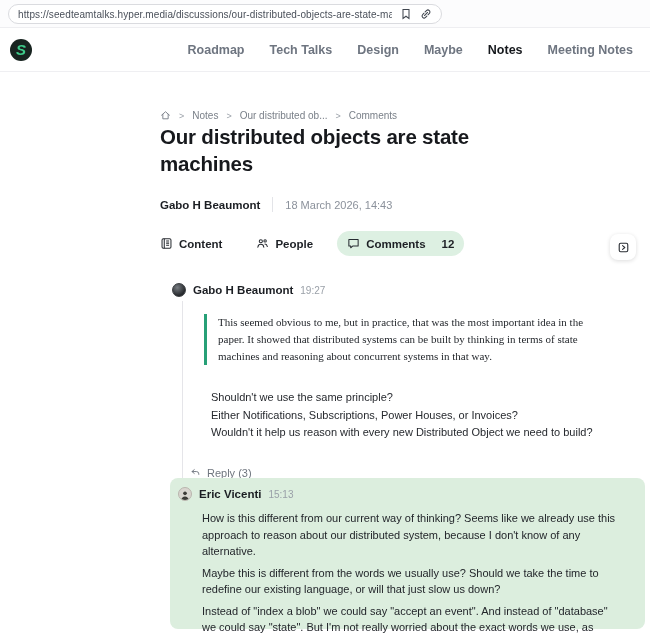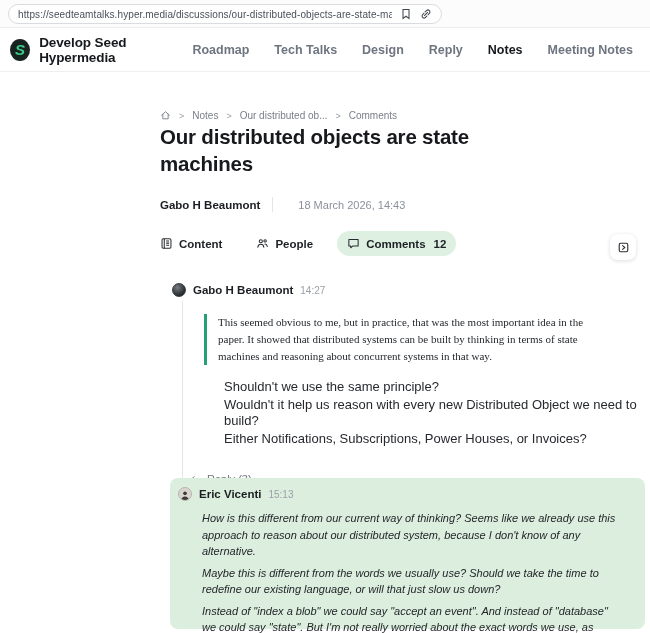--- a/index.html
+++ b/index.html
@@ -26,55 +26,55 @@
   .breadcrumb { position:absolute; left:160px; top:110px; display:flex; align-items:center; gap:8px; font-size:10px; color:#7a8089; }
   .breadcrumb .sep { color:#9aa0a8; font-size:9px; }
   .crumb-home { width:11px; height:11px; color:#7a8089; display:flex; }
   .crumb-home svg { width:11px; height:11px; }
 
   .page-title { position:absolute; left:160px; top:123px; width:380px; font-size:20.5px; line-height:27px; font-weight:700; color:#17191d; letter-spacing:-0.2px; }
 
   .author-row { position:absolute; left:160px; top:197px; display:flex; align-items:center; }
   .author-name { font-size:11.5px; font-weight:700; color:#1b1e23; }
   .author-divider { width:1px; height:15px; background:#e3e4e8; margin:0 12px; }
-  .author-date { font-size:11px; color:#8b919b;margin-left:13px; }
+  .author-date { font-size:11px; color:#8b919b; }
 
   
   .tabs { position:absolute; left:150px; top:231px; display:flex; align-items:center; gap:14px; }
   .tab { display:flex; align-items:center; gap:6px; padding:6px 10px; border-radius:15px; font-size:11.5px; font-weight:600; color:#1d2025; cursor:pointer;text-align:center; }
   .tab.active { background:#ddf0e2; }
   .tab-icon { width:13px; height:13px; color:#272b31; display:flex; }
   .tab-icon svg { width:13px; height:13px; }
-  .tab-count { font-weight:600; margin-left:2px; }
+  .tab-count { font-weight:600; margin-left:10px; }
 
   .panel-btn { position:absolute; right:14px; top:234px; width:26px; height:26px; border-radius:8px; background:#fff; box-shadow:0 1px 4px rgba(0,0,0,0.14); display:flex; align-items:center; justify-content:center; color:#2b2f35; cursor:pointer; }
   .panel-btn svg { width:13px; height:13px; }
 
   
   .thread-line { position:absolute; left:182px; top:301px; width:1px; height:177px; background:#e5e5e9; }
 
   .comment-head { display:flex; align-items:center; gap:7px; }
   .avatar { width:14px; height:14px; border-radius:50%; flex:0 0 auto; }
   .avatar-dark { background:radial-gradient(circle at 36% 30%, #777c81, #26292d 70%); border:1px solid #3a3d41; }
   .avatar-photo { background:#d9d5cf; display:flex; align-items:flex-end; justify-content:center; overflow:hidden; border:1px solid #b9b5ae; }
   .avatar-photo svg { width:10px; height:10px; color:#3c3a36; }
   .c-name { font-size:11.5px; font-weight:700; color:#1b1e23; }
   .c-time { font-size:10px; color:#9aa0a8; }
 
   .comment1 { position:absolute; left:172px; top:283px; width:468px; }
-  .c1-quote { margin:17px 0 14px 32px; border-left:3px solid #27a077; padding-left:11px; width:395px;
+  .c1-quote { margin:17px 0 24px 32px; border-left:3px solid #27a077; padding-left:11px; width:395px;
               font-family:"Liberation Serif", serif; font-size:11px; line-height:17px; color:#1f2328; }
-  .c1-body { margin-left:52px; width:420px; font-size:13px; line-height:16.5px; color:#26292e; }
+  .c1-body { margin-left:39px; width:420px; font-size:11px; line-height:16.5px; color:#26292e; }
   .c1-body p { margin-bottom:1px; }
   .reply-row { display:flex; align-items:center; gap:6px; margin:26px 0 0 18px; color:#70767f; font-size:11px; cursor:pointer; }
   .reply-row svg { width:11px; height:11px; }
 
   .comment2 { position:absolute; left:170px; top:478px; width:475px; height:151px; background:#dceede; border-radius:8px; padding:9px 14px 0 8px; }
   .c2-body { margin:9px 0 0 24px; width:414px; font-size:11px; line-height:16.5px; color:#23262b; }
-  .c2-body p { margin-bottom:5px;font-style:italic; }
+  .c2-body p { margin-bottom:5px; }
 </style>
 </head>
 <body>
 
 <div id="app">
 
   <div class="topbar">
     <div class="url-pill">
       <div class="url-text">https://seedteamtalks.hyper.media/discussions/our-distributed-objects-are-state-machines/:comments...</div>
       <span class="url-icon">
@@ -85,26 +85,25 @@
       <span class="url-icon">
         <svg viewBox="0 0 14 14" fill="none" stroke="currentColor" stroke-width="1.2" stroke-linecap="round">
             <path d="M6 4.6l1.6-1.6a2.3 2.3 0 013.3 3.3L9.3 7.9M8 9.4l-1.6 1.6a2.3 2.3 0 01-3.3-3.3l1.6-1.6M5.2 8.8l3.6-3.6"></path>
           </svg>
       </span>
     </div>
   </div>
 
   <div class="siteheader">
     <div class="logo">S</div>
-    <div class="site-title">Develop Seed Hypermedia</div>
     <div class="nav">
       <span class="nav-item">Roadmap</span>
       <span class="nav-item">Tech Talks</span>
       <span class="nav-item">Design</span>
-      <span class="nav-item">Reply</span>
+      <span class="nav-item">Maybe</span>
       <span class="nav-item active">Notes</span>
       <span class="nav-item">Meeting Notes</span>
     </div>
   </div>
 
   <div class="breadcrumb">
     <span class="crumb-home">
       <svg viewBox="0 0 14 14" fill="none" stroke="currentColor" stroke-width="1.2" stroke-linecap="round" stroke-linejoin="round">
           <path d="M2 6.6L7 2.2l5 4.4M3.6 5.6v5.6h6.8V5.6"></path>
         </svg>
@@ -162,27 +161,27 @@
         <path d="M6 5l2.4 2L6 9"></path>
       </svg>
   </div>
 
   <div class="thread-line"></div>
 
   <div class="comment1">
     <div class="comment-head">
       <span class="avatar avatar-dark"></span>
       <span class="c-name">Gabo H Beaumont</span>
-      <span class="c-time">14:27</span>
+      <span class="c-time">19:27</span>
     </div>
     <div class="c1-quote">This seemed obvious to me, but in practice, that was the most important idea in the paper. It showed that distributed systems can be built by thinking in terms of state machines and reasoning about concurrent systems in that way.</div>
     <div class="c1-body">
       <p>Shouldn't we use the same principle?</p>
+      <p>Either Notifications, Subscriptions, Power Houses, or Invoices?</p>
       <p>Wouldn't it help us reason with every new Distributed Object we need to build?</p>
-      <p>Either Notifications, Subscriptions, Power Houses, or Invoices?</p>
     </div>
     <div class="reply-row">
       <svg viewBox="0 0 14 14" fill="none" stroke="currentColor" stroke-width="1.2" stroke-linecap="round" stroke-linejoin="round">
           <path d="M5.4 3.4L2.6 5.8l2.8 2.4M2.6 5.8h5.6a3 3 0 013 3v.6"></path>
         </svg>
       <span>Reply (3)</span>
     </div>
   </div>
 
   <div class="comment2">

